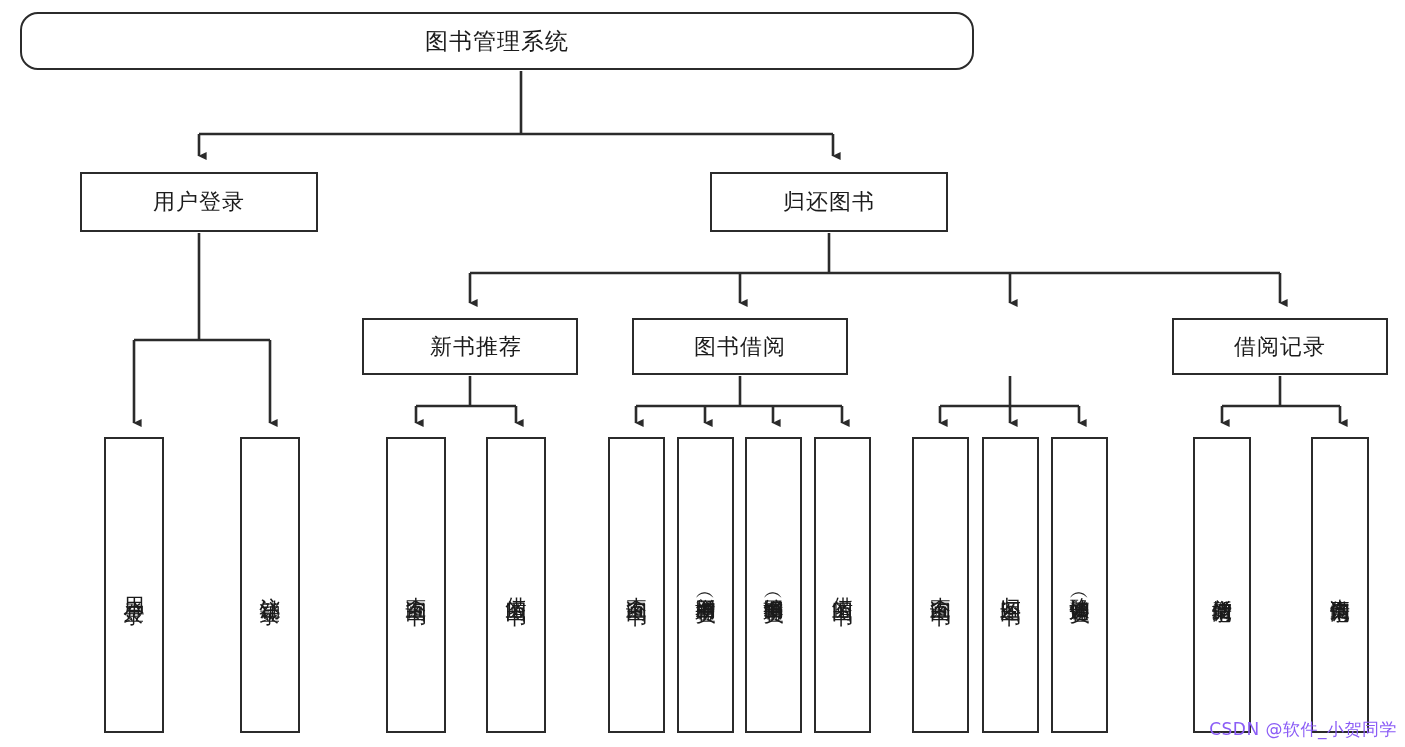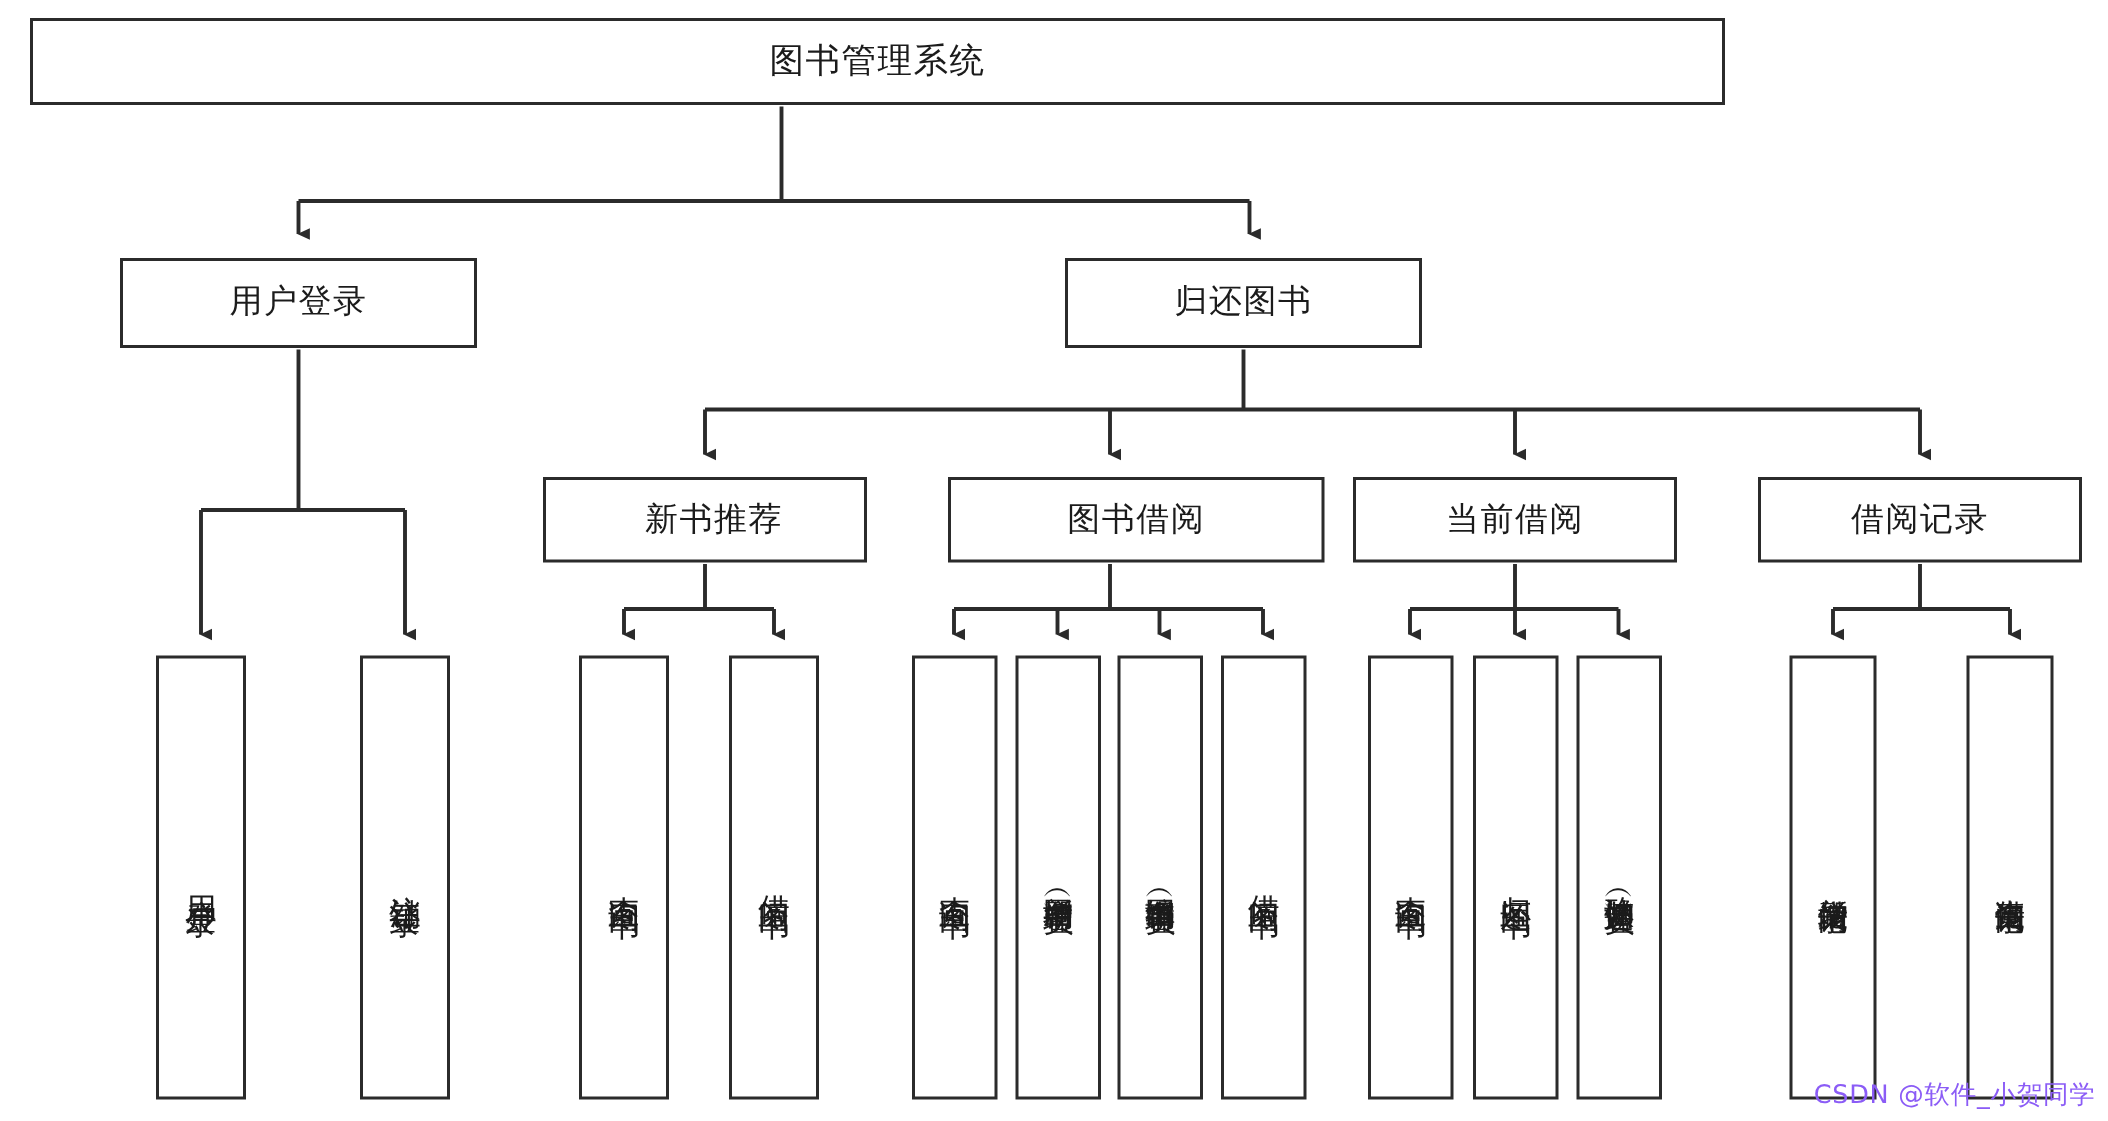--- a/index.html
+++ b/index.html
@@ -128,39 +128,36 @@
       <path d="M1010,406 L1010,423" marker-end="url(#arrowhead)"></path>
       <path d="M1079,406 L1079,423" marker-end="url(#arrowhead)"></path>
 
       <path d="M1280,376 L1280,406"></path>
       <path d="M1222,406 L1340,406"></path>
       <path d="M1222,406 L1222,423" marker-end="url(#arrowhead)"></path>
       <path d="M1340,406 L1340,423" marker-end="url(#arrowhead)"></path>
     </g>
   </svg>
 
-  <div class="node horiz root" style="left:20px; top:12px; width:1130px; height:58px;">
+  <div class="node horiz root" style="left:20px; top:12px; width:954px; height:58px;border-radius:18px;">
     <span class="node-label">图书管理系统</span>
   </div>
 
   <div class="node horiz" style="left:80px; top:172px; width:238px; height:60px;">
     <span class="node-label">用户登录</span>
   </div>
   <div class="node horiz" style="left:710px; top:172px; width:238px; height:60px;">
     <span class="node-label">归还图书</span>
   </div>
 
   <div class="node horiz" style="left:362px; top:318px; width:216px; height:57px;padding-left:12px;">
     <span class="node-label">新书推荐</span>
   </div>
-  <div class="node horiz" style="left:632px; top:318px; width:251px; height:57px;">
+  <div class="node horiz" style="left:632px; top:318px; width:216px; height:57px;">
     <span class="node-label">图书借阅</span>
-  </div>
-  <div class="node horiz" style="left:902px; top:318px; width:216px; height:57px;">
-    <span class="node-label">当前借阅</span>
   </div>
   <div class="node horiz" style="left:1172px; top:318px; width:216px; height:57px;">
     <span class="node-label">借阅记录</span>
   </div>
 
   <div class="node vert" style="left:104px; top:437px; width:60px; height:296px;">
     <span class="node-label">用户登录</span>
   </div>
   <div class="node vert" style="left:240px; top:437px; width:60px; height:296px;">
     <span class="node-label">注销登录</span>

